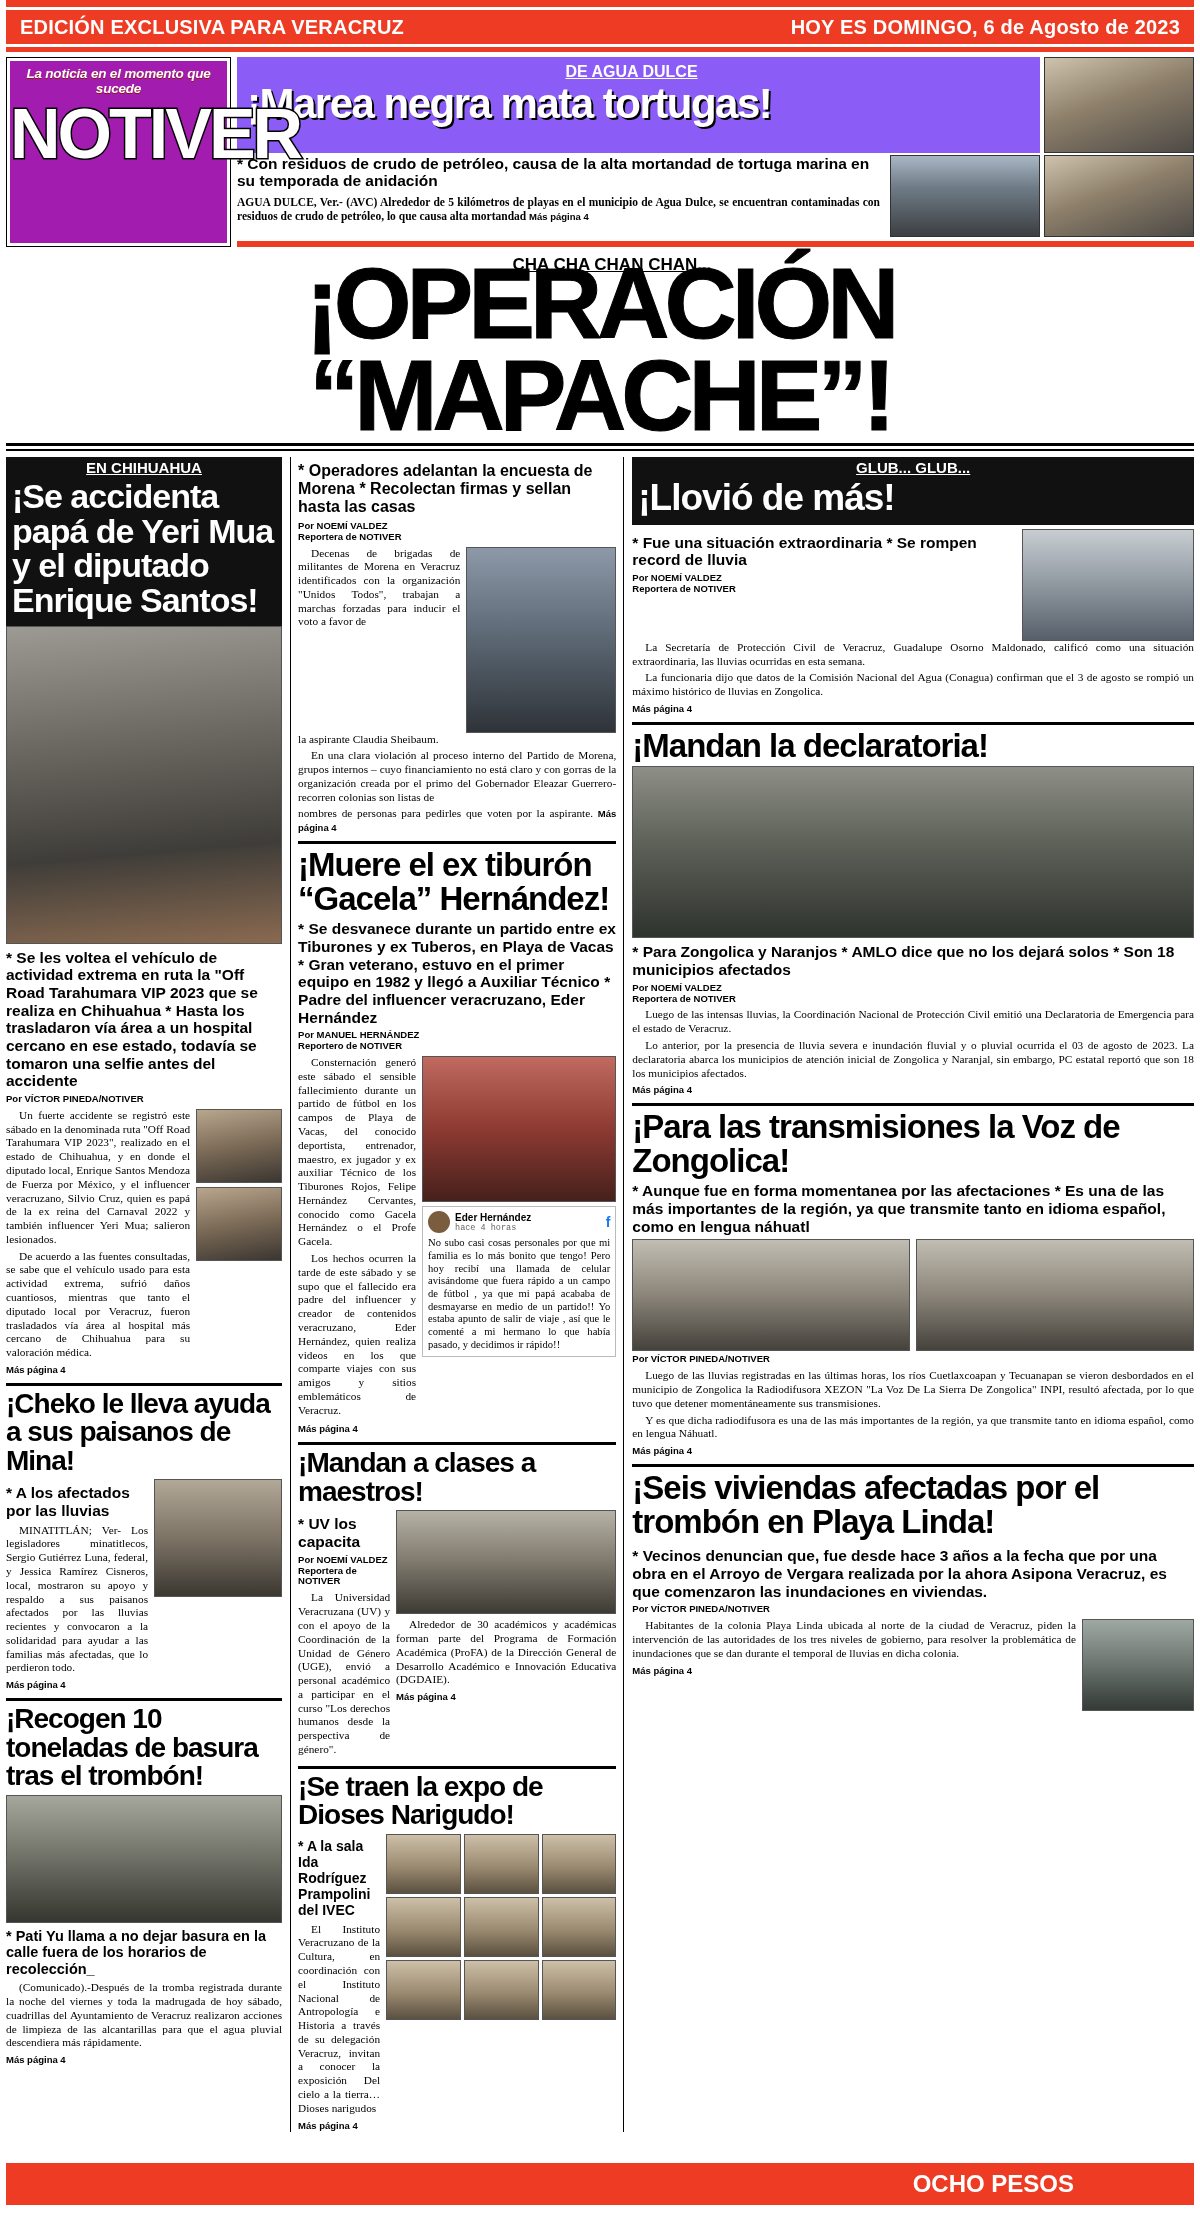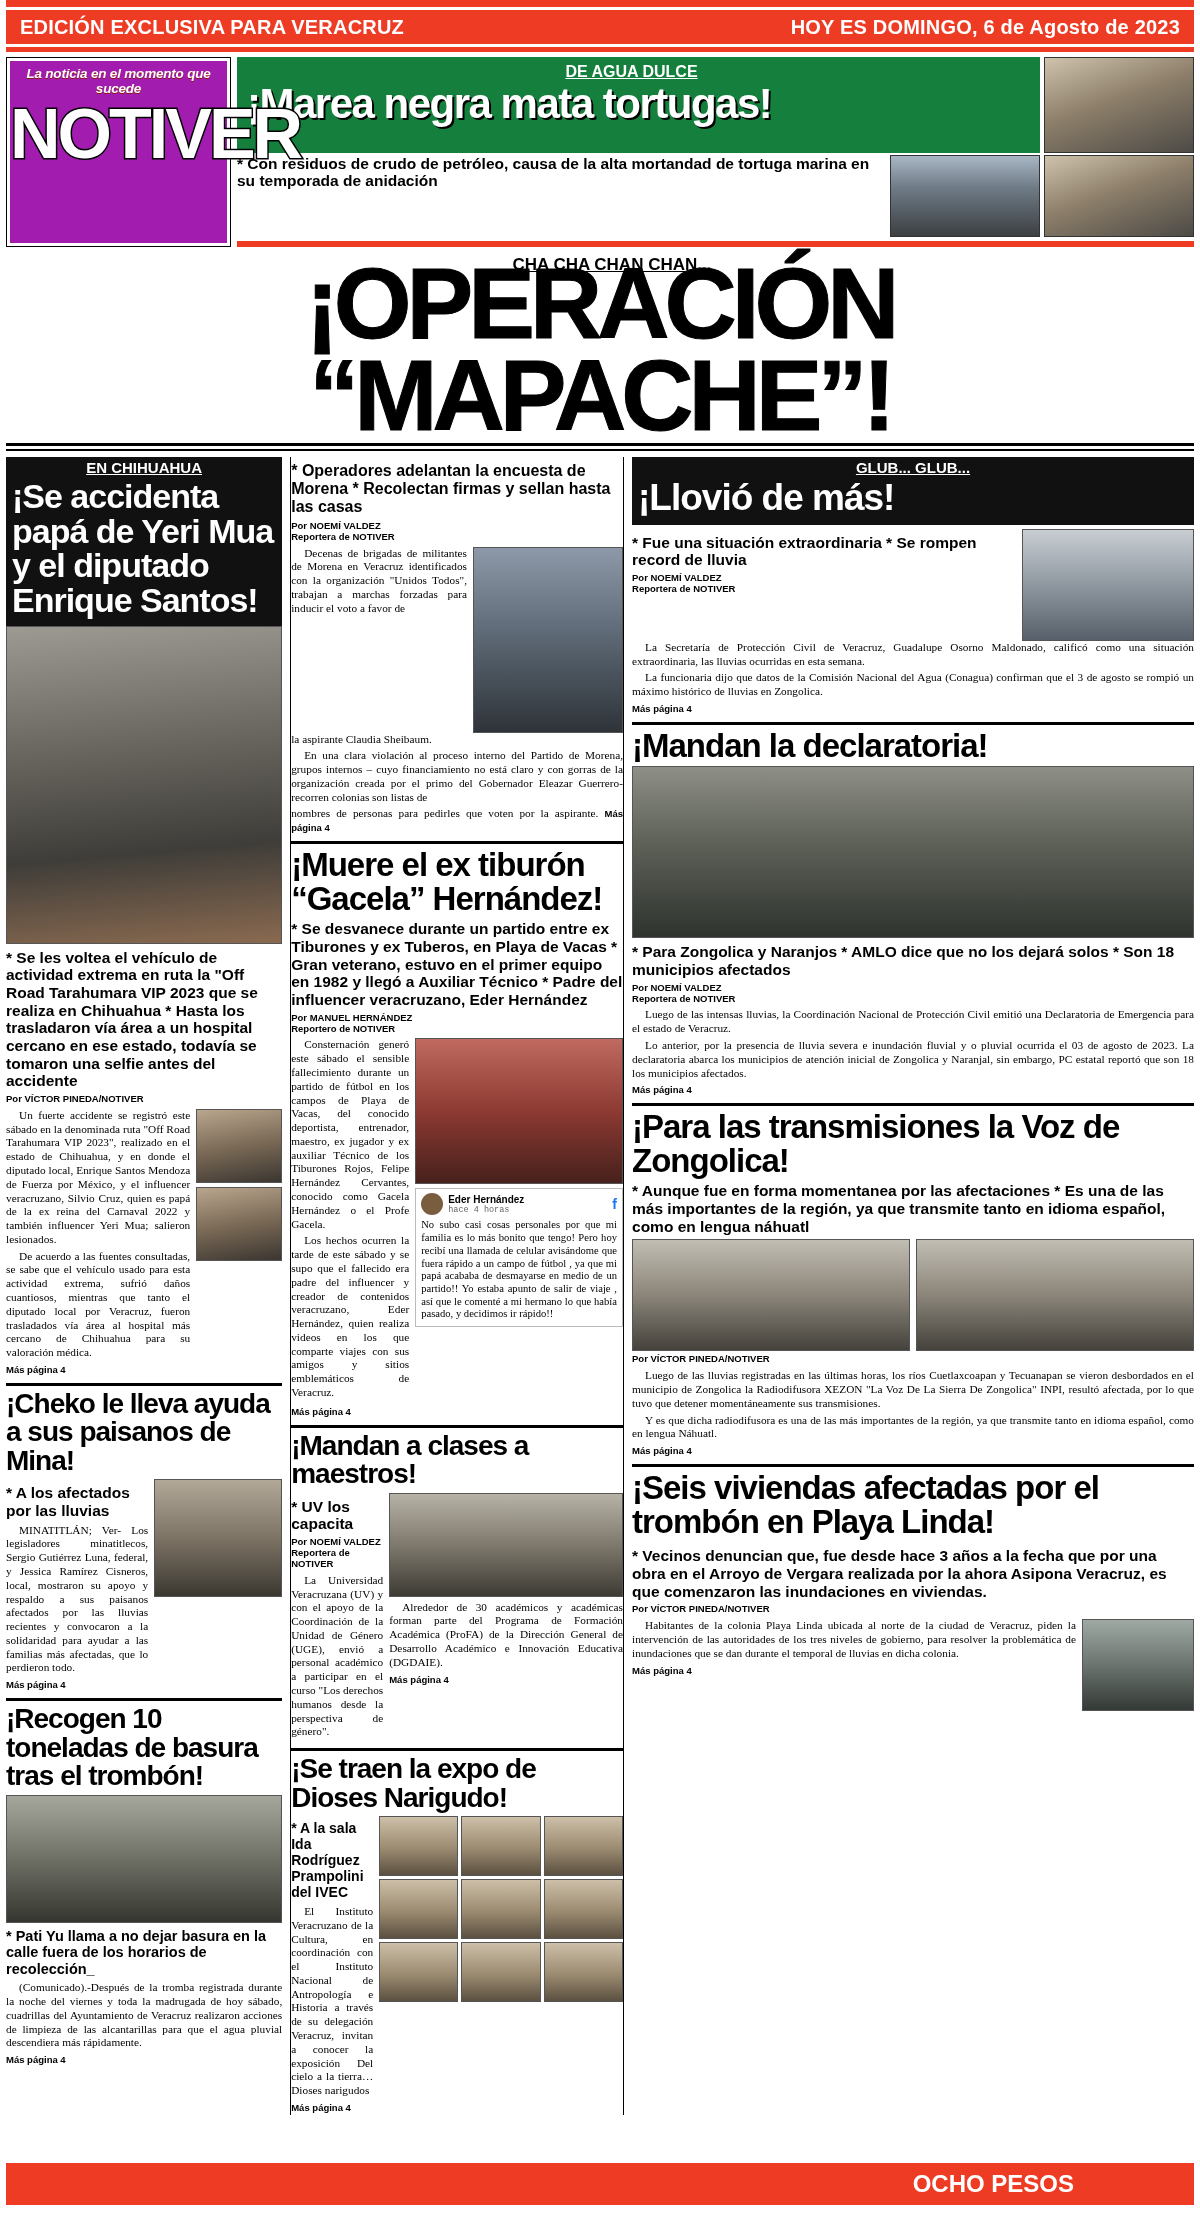--- a/index.html
+++ b/index.html
@@ -32,21 +32,21 @@
     font-size:70px; font-weight:bold; color:#fff; text-align:center;
     letter-spacing:-3px; line-height:.98; margin-top:4px;
     -webkit-text-stroke:3px #000;
     paint-order: stroke fill;
     font-family:"Liberation Sans", sans-serif;
   }
 
   .lead-story { flex:1; display:flex; flex-direction:column; }
   .lead-top { display:flex; gap:4px; }
   .lead-black {
-    background:#15803d; flex:1; padding:6px 24px 10px 10px; min-height:96px;
+    background:#8b5cf6; flex:1; padding:6px 24px 10px 10px; min-height:96px;
   }
   .kicker-u {
     color:#fff; text-align:center; font-weight:bold; font-size:16px;
     text-decoration:underline; margin-bottom:2px;
   }
   .lead-headline {
     color:#fff; font-size:42px; font-weight:bold; letter-spacing:-1.5px;
     line-height:1; 
     text-shadow: 2px 2px 0 #000;
   }
@@ -76,21 +76,21 @@
     letter-spacing:-5px; line-height:.92; margin-top:10px;
     -webkit-text-stroke:1px #000;
   }
   .mega-rules { margin-top:2px; }
   .mega-rules div { background:#000; height:3px; margin-bottom:3px; }
   .mega-rules div:last-child { height:2px; }
 
   
   .cols { display:flex; gap:8px; margin-top:6px; }
   .col { width:288px; }
-  .col.mid { width:348px; border-left:1px solid #000; border-right:1px solid #000; padding:0 0; }
+  .col.mid { width:348px; border-left:1px solid #000; border-right:1px solid #000; padding:0 7px; }
   .col.right { width:calc(1200px - 12px - 288px - 296px - 16px - 2px); }
 
   .sec-kicker-black {
     background:#111; color:#fff; text-align:center; font-weight:bold;
     font-size:15px; text-decoration:underline; padding:2px 0 1px 0;
   }
   .sec-head-black {
     background:#111; color:#fff; font-weight:bold; font-size:34px;
     line-height:1.02; letter-spacing:-1px; padding:2px 6px 8px 6px;
   }
@@ -168,20 +168,24 @@
       <div class="lead-top">
         <div class="lead-black">
           <div class="kicker-u">DE AGUA DULCE</div>
           <div class="lead-headline">¡Marea negra mata tortugas!</div>
         </div>
         <div class="lead-photo ph-turtle1"></div>
       </div>
       <div class="lead-bottom">
         <div class="lead-sub">
           <div>* Con residuos de crudo de petróleo, causa de la alta mortandad de tortuga marina en su temporada de anidación</div>
+          <div class="lead-body">
+            <span>AGUA DULCE, Ver.- (AVC) Alrededor de 5 kilómetros de playas en el municipio de Agua Dulce,  se encuentran contaminadas con residuos de crudo de petróleo, lo que causa alta mortandad</span>
+            <span class="mas">Más página 4</span>
+          </div>
         </div>
         <div class="lead-photo p2 ph-turtle2"></div>
         <div class="lead-photo p2 ph-turtle1"></div>
       </div>
       <div class="redline"></div>
     </div>
   </div>
 
   <div class="mega-wrap">
     <div class="mega-kicker">CHA CHA CHAN CHAN...</div>

